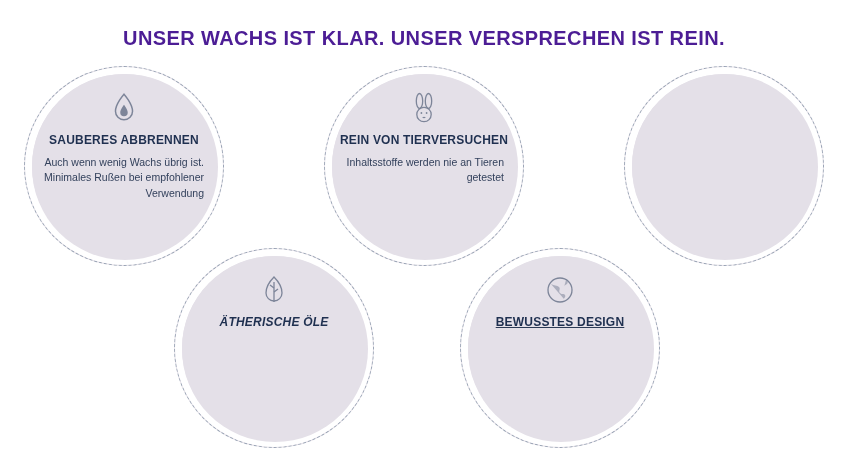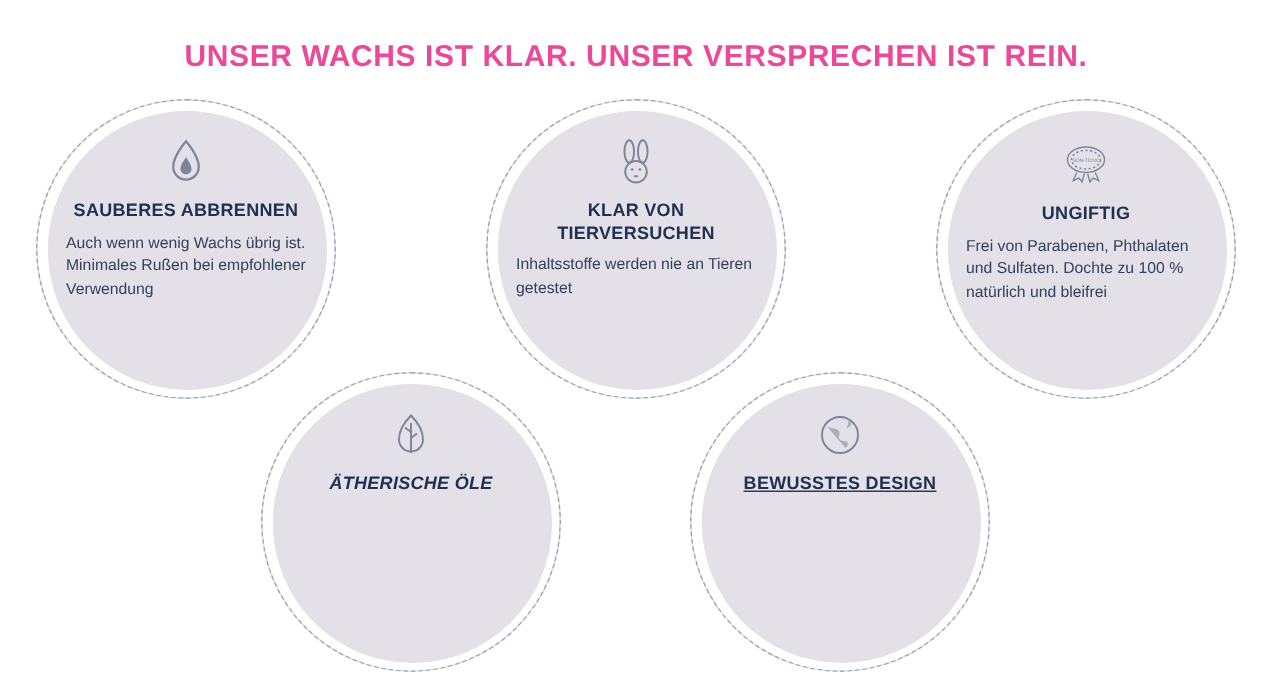--- a/index.html
+++ b/index.html
@@ -18,21 +18,21 @@
 
   .page-title {
     position: absolute;
     top: 14px;
     left: 0;
     width: 848px;
     text-align: center;
     font-size: 20px;
     font-weight: bold;
     letter-spacing: 0.4px;
-    color: #ec4899;
+    color: #4c1d95;
   }
 
   .badge {
     position: absolute;
     width: 200px;
     height: 200px;
     border-radius: 50%;
     background: #e4e0e8;
     border: 1px dashed #9aa4b5;
     box-sizing: border-box;
@@ -84,21 +84,21 @@
     text-align: center;
     line-height: 1.22;
     letter-spacing: 0.2px;
     margin-bottom: 7px;
   }
 
   .badge-text {
     font-size: 10.5px;
     line-height: 1.5;
     color: #33415c;
-    text-align: left;
+    text-align: right;
     width: 160px;
   }
 
   
   #badge-0 { top: 66px; left: 24px; }
   #badge-1 { top: 66px; left: 324px; }
   #badge-2 { top: 66px; left: 624px; }
   #badge-3 { top: 248px; left: 174px; font-style: italic; }
   #badge-4 { top: 248px; left: 460px; text-decoration: underline; }
 
@@ -130,40 +130,27 @@
     <div class="badge-icon">
       <svg viewBox="0 0 30 32" width="30" height="32" fill="none" stroke="#7d8599" stroke-width="1.3">
         <ellipse cx="10.5" cy="9" rx="3.2" ry="7.5"></ellipse>
         <ellipse cx="19.5" cy="9" rx="3.2" ry="7.5"></ellipse>
         <circle cx="15" cy="22.5" r="7.2"></circle>
         <circle cx="12.4" cy="21" r="0.9" fill="#7d8599" stroke="none"></circle>
         <circle cx="17.6" cy="21" r="0.9" fill="#7d8599" stroke="none"></circle>
         <path d="M13.8 25 a1.4 1.2 0 0 0 2.4 0"></path>
       </svg>
     </div>
-    <div class="badge-title">KLAR VON TIERVERSUCHEN</div>
+    <div class="badge-title">REIN VON TIERVERSUCHEN</div>
     <div class="badge-text">Inhaltsstoffe werden nie an Tieren getestet</div>
   </div>
 </div>
 
 <div class="badge" id="badge-2">
   <div class="badge-inner"></div>
-  <div class="badge-content">
-    <div class="badge-icon">
-      <svg viewBox="0 0 44 34" width="46" height="36" fill="none" stroke="#7d8599" stroke-width="1.2">
-        <ellipse cx="22" cy="15" rx="16" ry="11"></ellipse>
-        <ellipse cx="22" cy="15" rx="12.5" ry="8" stroke-dasharray="2 2"></ellipse>
-        <path d="M14 26 l-3 7 5-2.2 2.6 3.4 2-7.2" fill="none"></path>
-        <path d="M30 26 l3 7 -5-2.2 -2.6 3.4 -2-7.2" fill="none"></path>
-        <text x="22" y="17" font-size="4.2" fill="#7d8599" stroke="none" text-anchor="middle" font-family="Liberation Sans, sans-serif">NON-TOXIC</text>
-      </svg>
-    </div>
-    <div class="badge-title">UNGIFTIG</div>
-    <div class="badge-text">Frei von Parabenen, Phthalaten und Sulfaten. Dochte zu 100 % natürlich und bleifrei</div>
-  </div>
 </div>
 
 <div class="badge" id="badge-3">
   <div class="badge-inner"></div>
   <div class="badge-content">
     <div class="badge-icon">
       <svg viewBox="0 0 24 32" width="24" height="32" fill="none" stroke="#7d8599" stroke-width="1.3">
         <path d="M12 3 C6 9 4 15 4 19 a8 8 0 0 0 16 0 C20 15 18 9 12 3 Z"></path>
         <line x1="12" y1="8" x2="12" y2="28"></line>
         <path d="M12 14 l-4 -3 M12 18 l4 -3"></path>

